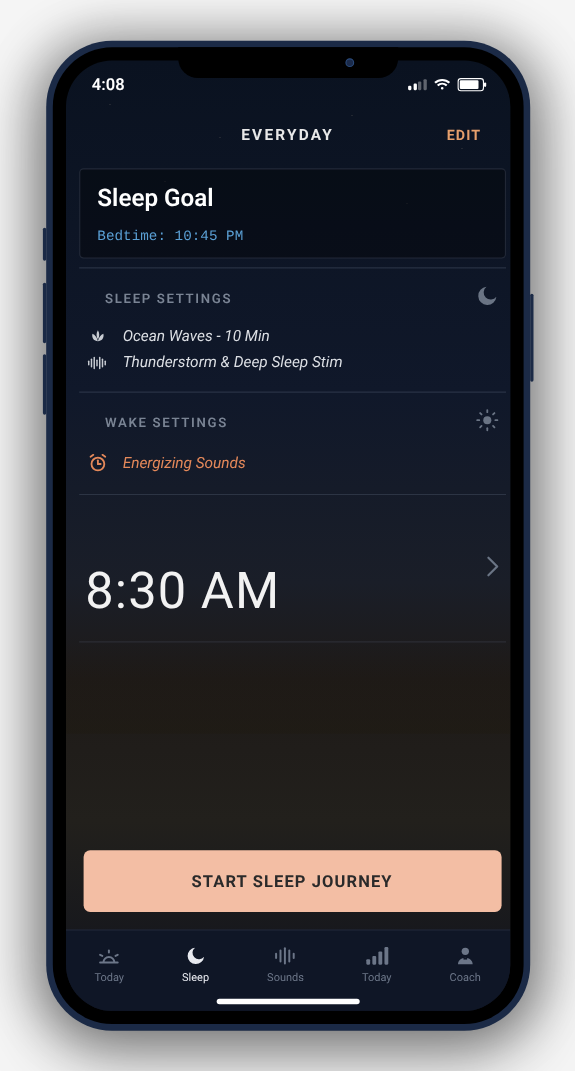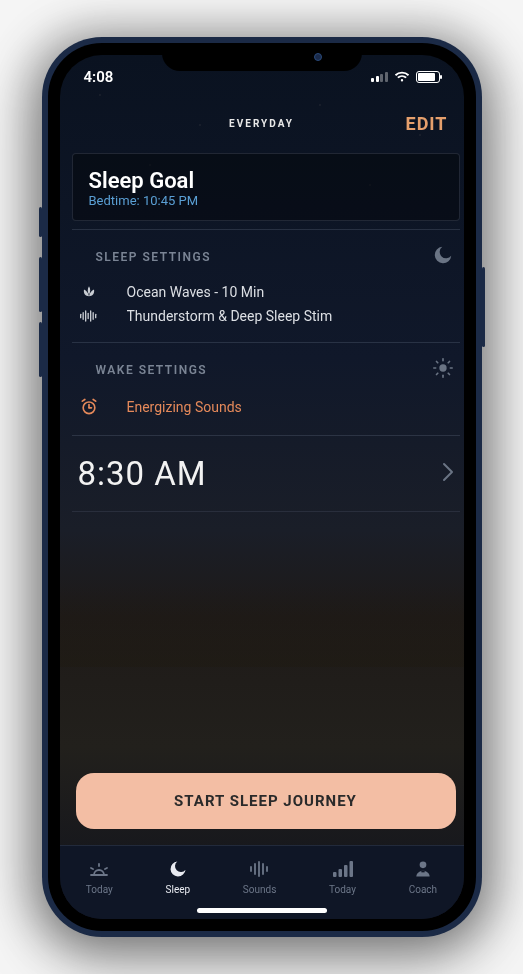--- a/index.html
+++ b/index.html
@@ -18,48 +18,48 @@
   .statusbar .right { display:flex; align-items:center; gap:6px; }
   .sig { display:flex; align-items:flex-end; gap:1.5px; }
   .sig span { width:3px; background:#fff; border-radius:1px; }
   .sig span.dim { background: rgba(255,255,255,0.35); }
   .wifi { width:16px; height:12px; }
   .batt { width:24px; height:12px; border:1px solid #fff; border-radius:3px; position:relative; }
   .batt::after { content:''; position:absolute; right:-3px; top:3px; width:2px; height:4px; background:#fff; border-radius:1px;}
   .batt .fill { position:absolute; left:1px; top:1px; bottom:1px; width:80%; background:#fff; border-radius:1px;}
 
   .header { display:flex; align-items:center; justify-content:center; height:48px; position:relative; z-index:10;}
-  .header .title { font-size:10px; font-weight:700; letter-spacing:2px; color:#e8e8e8;}
-  .header .edit { position:absolute; right:16px; font-size:18px; font-weight:700; letter-spacing:1px; color:#e59f6c;}
+  .header .title { font-size:14px; font-weight:700; letter-spacing:2px; color:#e8e8e8;}
+  .header .edit { position:absolute; right:26px; font-size:13px; font-weight:700; letter-spacing:1px; color:#e59f6c;}
 
   .content { flex:1; position:relative; z-index:5; padding: 6px 4px 0 12px; display:flex; flex-direction:column;}
 
   .card { background: rgba(0,0,0,0.35); border:1px solid rgba(80,90,110,0.35); border-radius:4px; padding:14px 16px 12px 16px; }
   .card h2 { font-size:22px; font-weight:600; color:#fff; }
-  .card .sub { font-size:13px; color:#5a9fd4; margin-top:0;}
+  .card .sub { font-size:13px; color:#5a9fd4; margin-top:14px;font-family:Liberation Mono, monospace;}
 
   .section { border-top:1px solid rgba(90,100,120,0.35); padding:14px 6px 14px 6px;}
   .section .head { display:flex; align-items:center; justify-content:space-between; margin-bottom:10px;margin-left:18px;}
   .section .head .label { font-size:12px; font-weight:600; letter-spacing:1.5px; color:#7a8494;}
   .section .head .icon { color:#6a7484; }
 
-  .row { display:flex; align-items:center; gap:27px; padding:4px 0; }
+  .row { display:flex; align-items:center; gap:12px; padding:4px 0;font-style:italic; }
   .row .ic { width:22px; display:flex; justify-content:center; color:#c8ccd2;}
   .row .txt { font-size:14px; color:#dcdfe4; white-space:nowrap; overflow:hidden; text-overflow:ellipsis;}
   .row.orange .ic { color:#e5895a; }
   .row.orange .txt { color:#e5895a; }
 
   .wake-time { border-top:1px solid rgba(90,100,120,0.35); padding:18px 6px; display:flex; align-items:center; justify-content:space-between;}
-  .wake-time .time { font-size:33px; font-weight:400; letter-spacing:1px; color:#f2f2f2;}
+  .wake-time .time { font-size:46px; font-weight:400; letter-spacing:1px; color:#f2f2f2;margin-top:43px;}
   .wake-time .chev { color:#6a7484; }
 
   .spacer { flex:1; border-top:1px solid rgba(90,100,120,0.25);}
 
   .cta-wrap { padding: 4px 4px 16px 4px; }
-  .cta { width:100%; height:56px; background:#f3bea4; border-radius:18px; display:flex; align-items:center; justify-content:center; font-size:15px; font-weight:700; letter-spacing:1px; color:#2a2a2a;}
+  .cta { width:100%; height:56px; background:#f3bea4; border-radius:6px; display:flex; align-items:center; justify-content:center; font-size:15px; font-weight:700; letter-spacing:1px; color:#2a2a2a;}
 
   .tabbar { height:74px; background:#0f1626; border-top:1px solid rgba(80,90,110,0.3); display:flex; align-items:center; justify-content:space-around; padding-bottom:12px;}
   .tab { display:flex; flex-direction:column; align-items:center; gap:4px; color:#6c7688;}
   .tab.active { color:#e8eaf0; }
   .tab .ticon { height:22px; display:flex; align-items:center; justify-content:center;}
   .tab .tlabel { font-size:10px; }
 
   .home-ind { position:absolute; bottom:6px; left:50%; transform:translateX(-50%); width:130px; height:5px; border-radius:3px; background:#fff; z-index:40;}
 
   

